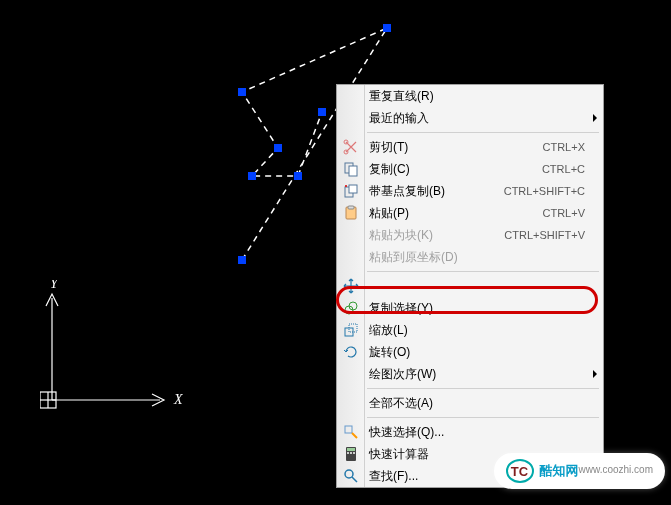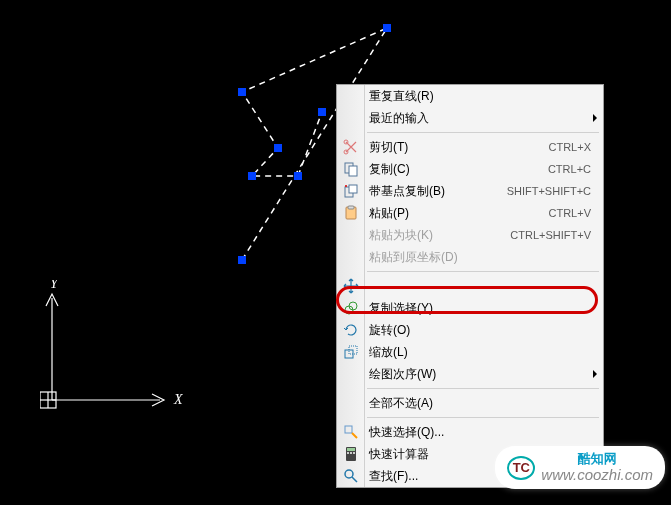--- a/index.html
+++ b/index.html
@@ -27,21 +27,21 @@
       position: absolute; left: 0; top: 0; bottom: 0; width: 28px;
       background: linear-gradient(to right, #e8e8e8, #f4f4f4);
       border-right: 1px solid #d0d0d0;
     }
     .menu-item {
       position: relative; display: flex; align-items: center;
       height: 22px; padding-left: 32px; cursor: default;
     }
     .menu-item.disabled { color: #a0a0a0; gap: 40px; }
     .menu-item .label { flex: 1; white-space: nowrap; }
-    .menu-item .shortcut { color: #5a5a5a; padding-right: 12px; font-size: 11px; }
+    .menu-item .shortcut { color: #5a5a5a; padding-right: 18px; font-size: 11px; }
     .menu-item .submenu-arrow {
       position: absolute; right: 6px; width: 0; height: 0;
       border-left: 4px solid #000; border-top: 4px solid transparent;
       border-bottom: 4px solid transparent;
     }
     .menu-sep {
       height: 1px; margin: 3px 4px 3px 30px;
       background: #d0d0d0;
     }
     .menu-icon {
@@ -59,23 +59,23 @@
       position: absolute; right: 6px; bottom: 16px;
       background: #fff; border-radius: 20px;
       padding: 6px 12px; display: flex; align-items: center; gap: 6px;
       box-shadow: 0 0 6px rgba(255,255,255,0.3);
     }
     .wm-logo {
       width: 28px; height: 24px; border: 2px solid #0aa; border-radius: 50%;
       display: flex; align-items: center; justify-content: center;
       font-weight: bold; color: #7f1d1d; font-size: 13px;
     }
-    .wm-text { display: flex; flex-direction: column; line-height: 1.1; text-align: center; }
+    .wm-text { display: flex; flex-direction: row; line-height: 1.1; }
     .wm-name { color: #0a9dc7; font-size: 13px; font-weight: bold; }
-    .wm-url  { color: #888; font-size: 15px; font-style: italic; }
+    .wm-url  { color: #888; font-size: 10px; }
   </style>
 </head>
 <body>
 
 <div class="canvas">
   <svg class="shape" width="671" height="505">
     <polyline points="242,260 387,28 242,92 278,148 252,176 298,176 322,112" fill="none" stroke="#fff" stroke-width="1.5" stroke-dasharray="6 5"></polyline>
   </svg>
   <div class="grip" style="left:242px;top:260px"></div>
   <div class="grip" style="left:387px;top:28px"></div>
@@ -133,21 +133,21 @@
   </div>
   <div class="menu-item">
     <span class="menu-icon">
         <svg viewBox="0 0 16 16">
           <rect x="2" y="4" width="8" height="10" fill="none" stroke="#579"></rect>
           <rect x="6" y="2" width="8" height="8" fill="#fff" stroke="#579"></rect>
           <circle cx="3" cy="3" r="1" fill="#d00"></circle>
         </svg>
       </span>
     <span class="label">带基点复制(B)</span>
-    <span class="shortcut">SHIFT+SHIFT+C</span>
+    <span class="shortcut">CTRL+SHIFT+C</span>
   </div>
   <div class="menu-item">
     <span class="menu-icon">
         <svg viewBox="0 0 16 16">
           <rect x="3" y="2" width="10" height="12" rx="1" fill="#fc8" stroke="#b85"></rect>
           <rect x="5" y="1" width="6" height="3" rx="1" fill="#ddd" stroke="#888"></rect>
         </svg>
       </span>
     <span class="label">粘贴(P)</span>
     <span class="shortcut">CTRL+V</span>
@@ -173,34 +173,34 @@
         <svg viewBox="0 0 16 16">
           <circle cx="6" cy="10" r="4" fill="none" stroke="#393"></circle>
           <circle cx="10" cy="6" r="4" fill="none" stroke="#393"></circle>
         </svg>
       </span>
     <span class="label">复制选择(Y)</span>
   </div>
   <div class="menu-item">
     <span class="menu-icon">
         <svg viewBox="0 0 16 16">
+          <rect x="2" y="6" width="8" height="8" fill="none" stroke="#27a"></rect>
+          <rect x="6" y="2" width="8" height="8" fill="none" stroke="#27a" stroke-dasharray="1 1"></rect>
+        </svg>
+      </span>
+    <span class="label">缩放(L)</span>
+  </div>
+  <div class="menu-item">
+    <span class="menu-icon">
+        <svg viewBox="0 0 16 16">
           <path d="M3 8a5 5 0 1 1 2 4" fill="none" stroke="#27a" stroke-width="1.2"></path>
           <path d="M3 8l-2-2M3 8l2-2" stroke="#27a" fill="none"></path>
         </svg>
       </span>
     <span class="label">旋转(O)</span>
-  </div>
-  <div class="menu-item">
-    <span class="menu-icon">
-        <svg viewBox="0 0 16 16">
-          <rect x="2" y="6" width="8" height="8" fill="none" stroke="#27a"></rect>
-          <rect x="6" y="2" width="8" height="8" fill="none" stroke="#27a" stroke-dasharray="1 1"></rect>
-        </svg>
-      </span>
-    <span class="label">缩放(L)</span>
   </div>
   <div class="menu-item">
     <span class="label">绘图次序(W)</span>
     <span class="submenu-arrow"></span>
   </div>
   <div class="menu-sep"></div>
 
   <div class="menu-item">
     <span class="label">全部不选(A)</span>
   </div>

